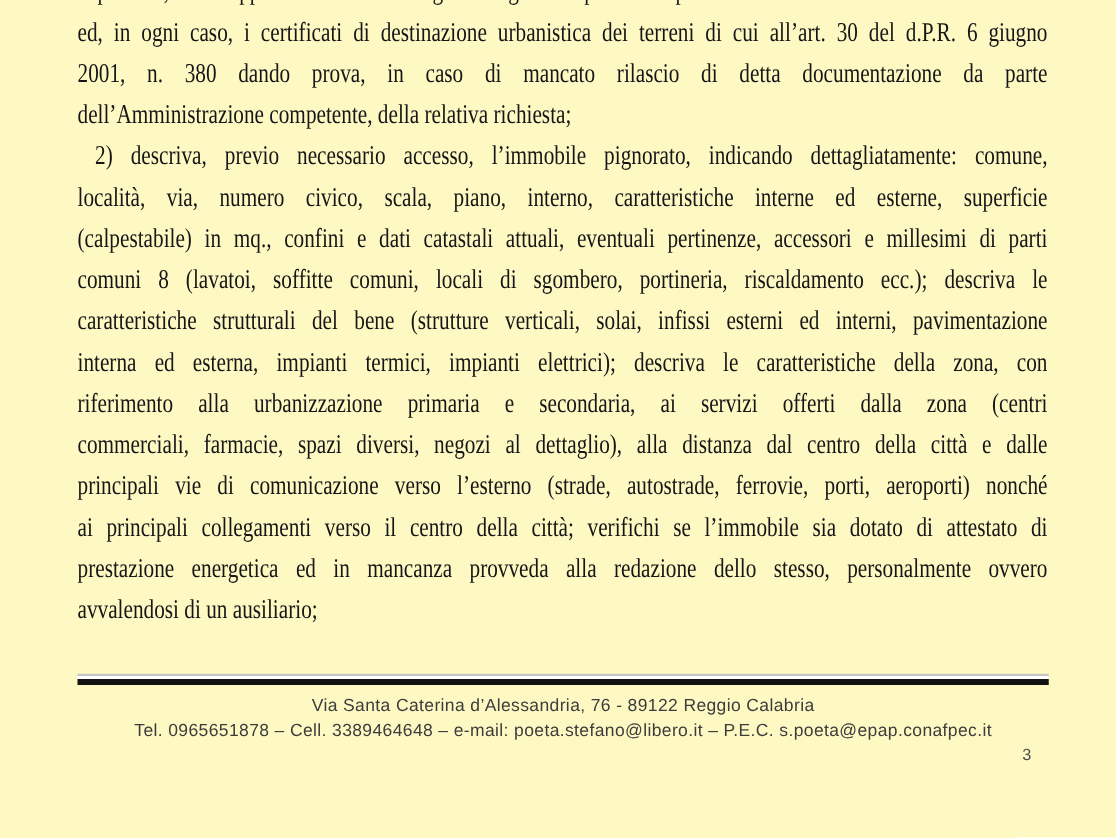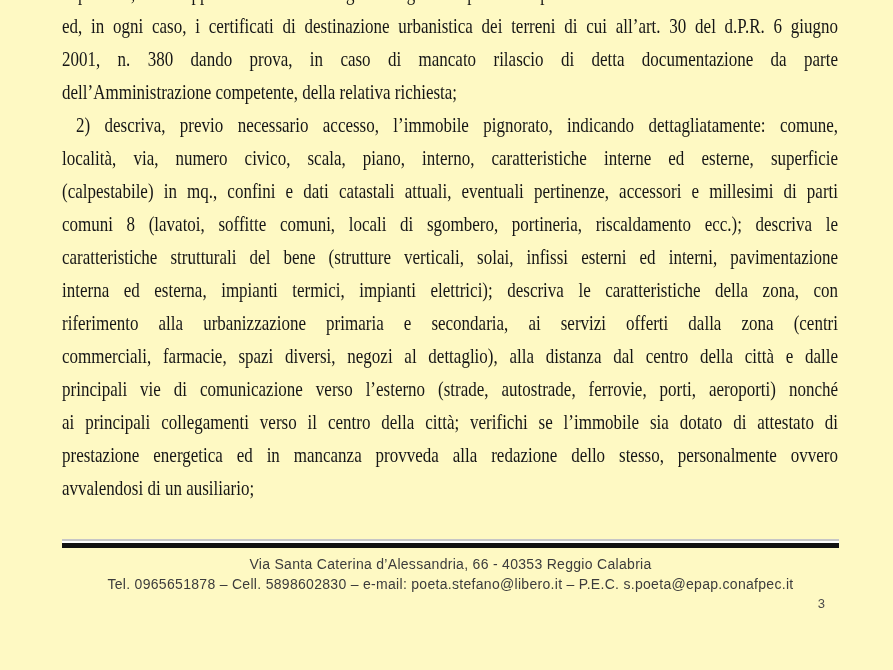--- a/index.html
+++ b/index.html
@@ -100,18 +100,18 @@
       <div class="line">principali vie di comunicazione verso l’esterno (strade, autostrade, ferrovie, porti, aeroporti) nonché</div>
       <div class="line">ai principali collegamenti verso il centro della città; verifichi se l’immobile sia dotato di attestato di</div>
       <div class="line">prestazione energetica ed in mancanza provveda alla redazione dello stesso, personalmente ovvero</div>
       <div class="line last">avvalendosi di un ausiliario;</div>
     </div>
 
   </div>
 
   <div class="footer-rule"></div>
 
-  <div class="footer-line footer-address">Via Santa Caterina d’Alessandria, 66 - 40353 Reggio Calabria</div>
-  <div class="footer-line footer-contacts">Tel. 0965651878 – Cell. 5898602830 – e-mail: poeta.stefano@libero.it – P.E.C. s.poeta@epap.conafpec.it</div>
+  <div class="footer-line footer-address">Via Santa Caterina d’Alessandria, 76 - 89122 Reggio Calabria</div>
+  <div class="footer-line footer-contacts">Tel. 0965651878 – Cell. 3389464648 – e-mail: poeta.stefano@libero.it – P.E.C. s.poeta@epap.conafpec.it</div>
 
   <div class="page-number">3</div>
 
 </div>
 
 </body></html>

